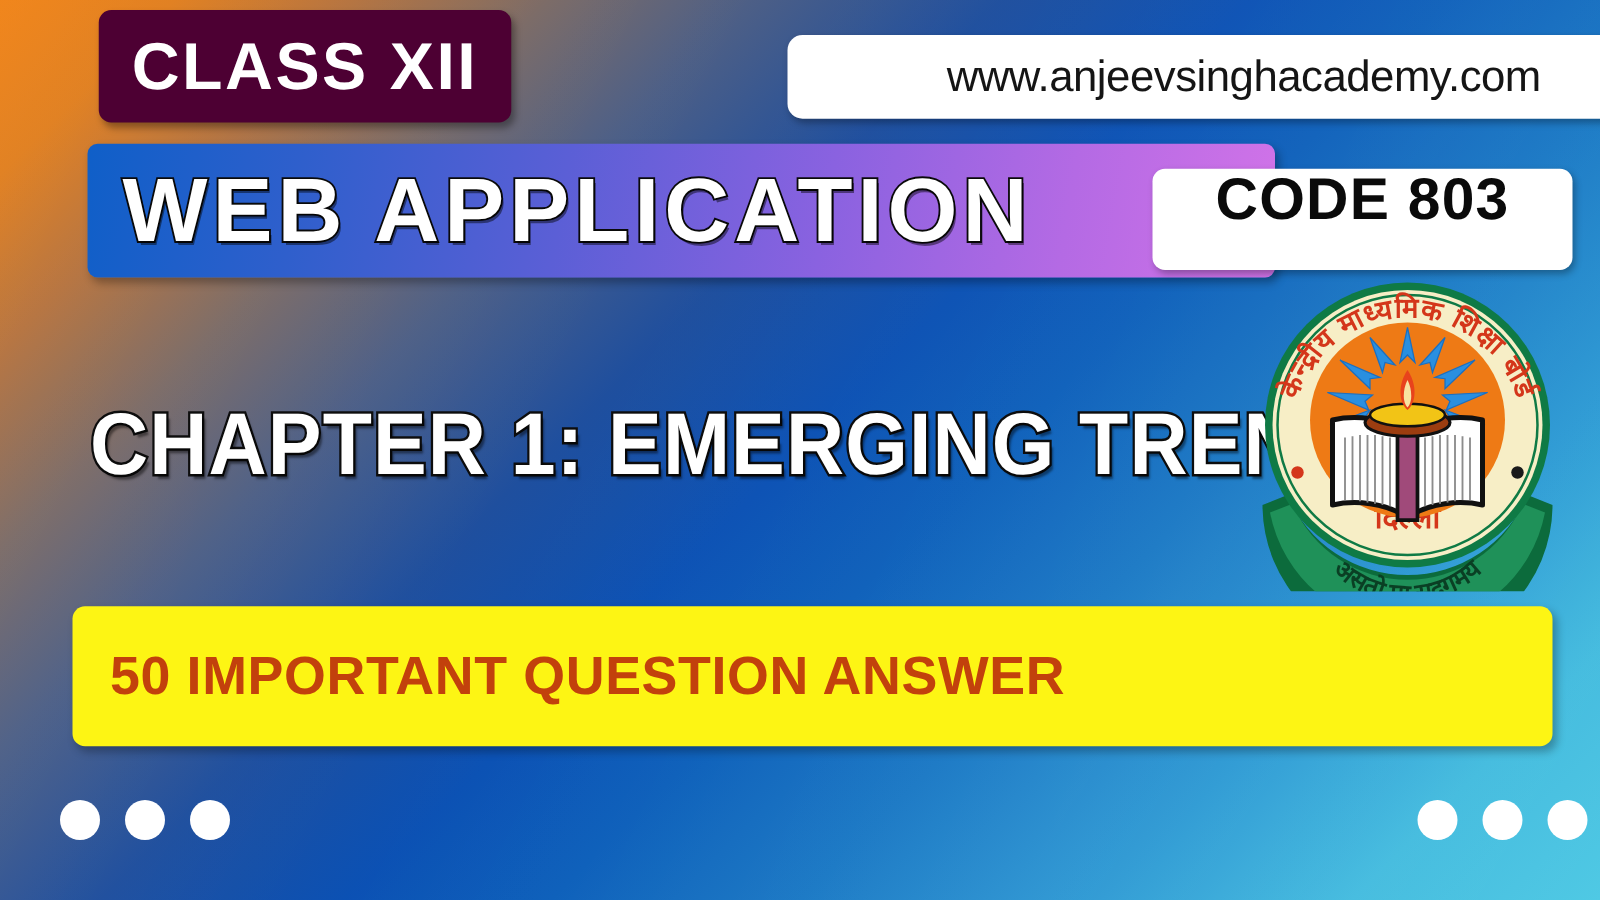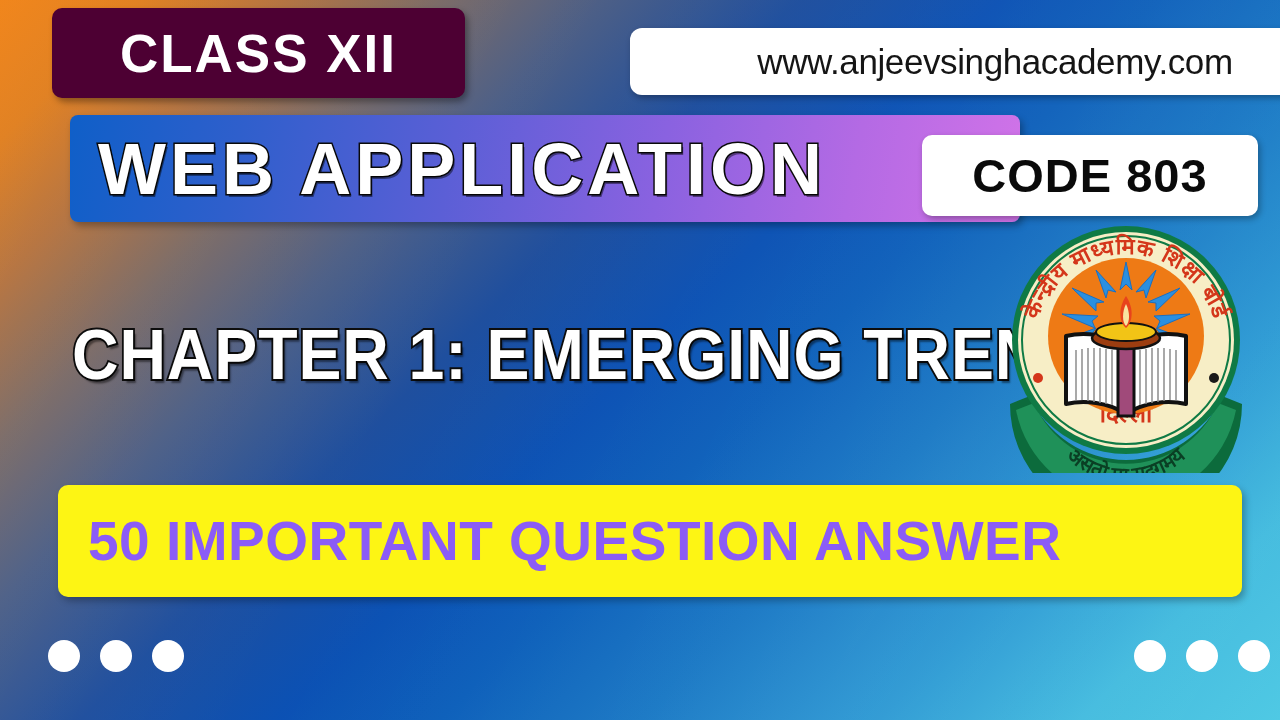--- a/index.html
+++ b/index.html
@@ -34,22 +34,22 @@
     content: "";
     position: absolute;
     inset: 0;
     pointer-events: none;
     background: linear-gradient(118deg, rgba(255,255,255,0.05) 0%, rgba(255,255,255,0) 38%, rgba(255,255,255,0.04) 72%, rgba(255,255,255,0) 100%);
   }
 
   
   .class-badge {
     position: absolute;
-    left: 52px; top: 8px;
-    width: 413px; height: 90px;
+    left: 79px; top: 8px;
+    width: 330px; height: 90px;
     background: #4d0033;
     border-radius: 10px;
     display: flex;
     align-items: center;
     justify-content: center;
     box-shadow: 3px 4px 6px rgba(0,0,0,0.35);
     z-index: 5;
   }
   .class-badge span {
     color: #ffffff;
@@ -105,21 +105,20 @@
   }
 
   
   .code-pill {
     position: absolute;
     left: 922px; top: 135px;
     width: 336px; height: 81px;
     background: #ffffff;
     border-radius: 10px;
     display: flex;
-    align-items: center;
     justify-content: center;
     box-shadow: 2px 3px 6px rgba(0,0,0,0.3);
     z-index: 5;
   }
   .code-pill span {
     color: #0a0a0a;
     font-size: 47px;
     font-weight: bold;
     letter-spacing: 1px;
     line-height: 1;
@@ -156,22 +155,22 @@
     width: 1184px; height: 112px;
     background: #fdf514;
     border-radius: 10px;
     display: flex;
     align-items: center;
     box-shadow: 3px 4px 7px rgba(0,0,0,0.28);
     z-index: 5;
   }
   .cta-banner span {
     margin-left: 30px;
-    color: #8b5cf6;
-    font-size: 55px;
+    color: #c2410c;
+    font-size: 43px;
     font-weight: bold;
     letter-spacing: 0.5px;
     line-height: 1;
     white-space: nowrap;
   }
 
   
   .dots {
     position: absolute;
     display: flex;

